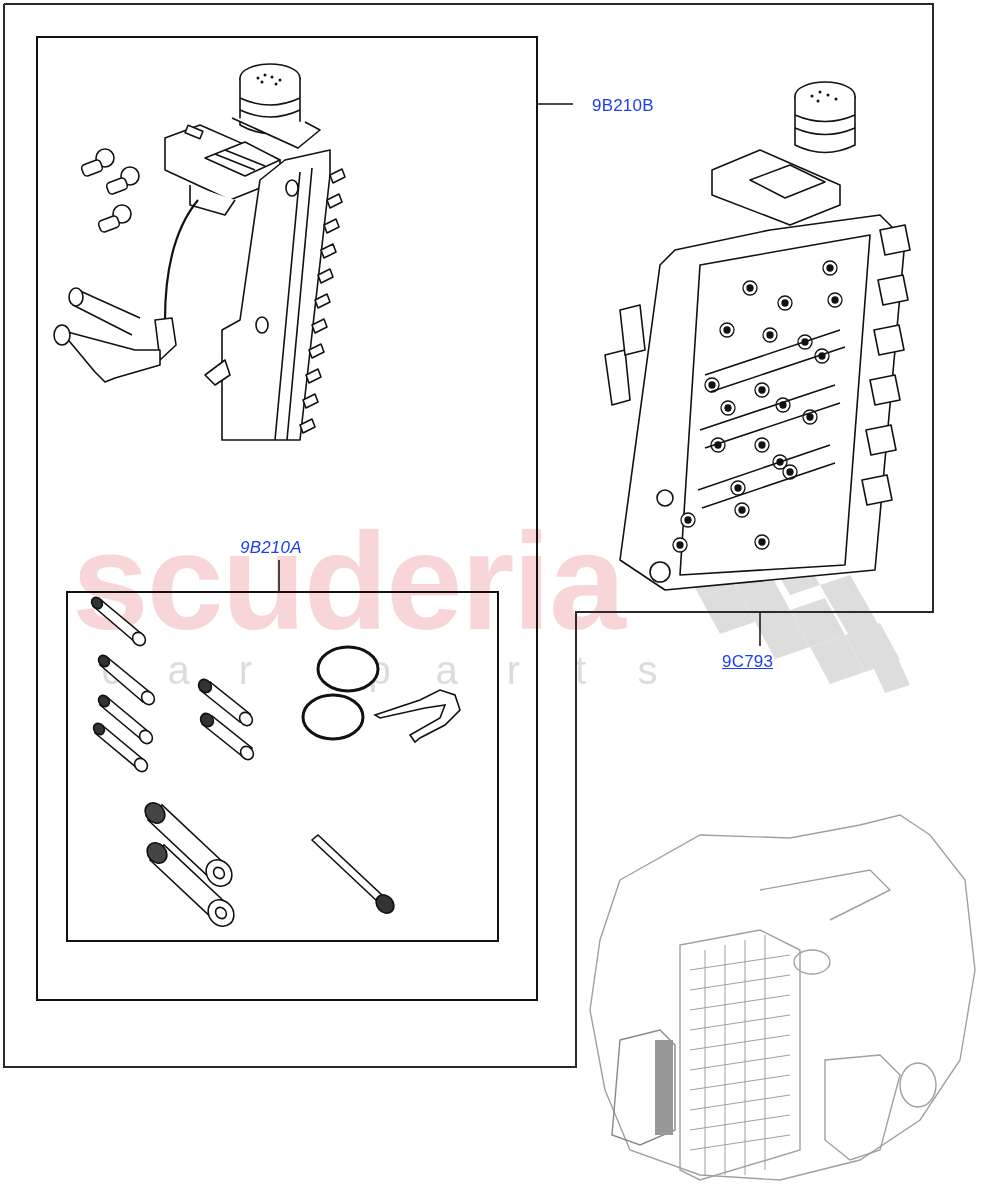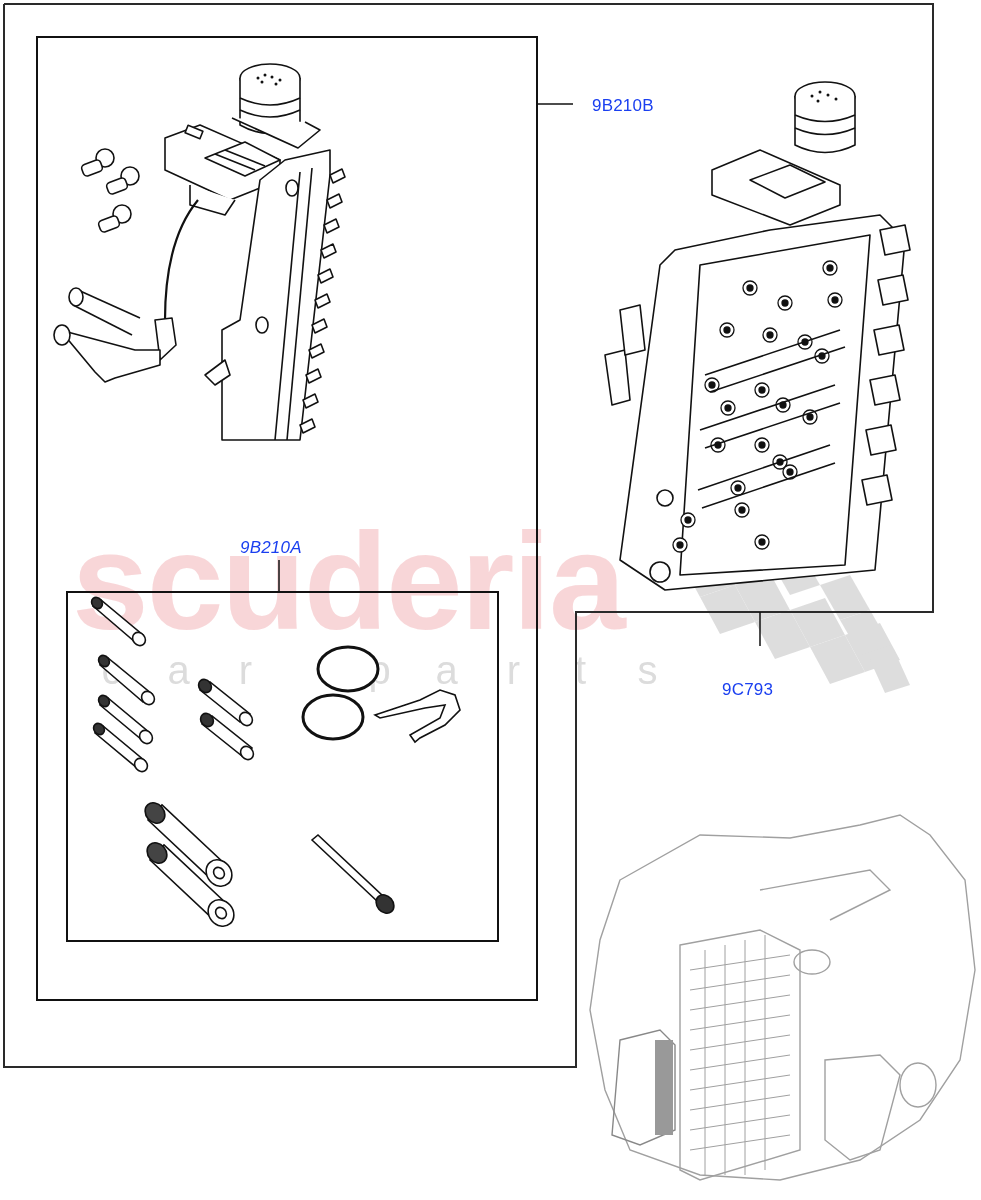--- a/index.html
+++ b/index.html
@@ -274,14 +274,14 @@
       <rect x="655" y="1040" width="18" height="95" fill="#999" stroke="none"></rect>
       <path d="M825,1060 L880,1055 L900,1075 L880,1150 L850,1160 L825,1140 Z"></path>
       <ellipse cx="812" cy="962" rx="18" ry="12"></ellipse>
       <path d="M760,890 L870,870 L890,890 L830,920"></path>
       <ellipse cx="918" cy="1085" rx="18" ry="22"></ellipse>
     </g>
   </svg>
 
   <div class="callout" style="left:578px;top:96px;margin-left:14px;">9B210B</div>
   <div class="callout" style="left:240px;top:538px;font-style:italic;">9B210A</div>
-  <div class="callout" style="left:722px;top:680px;">9C793</div>
+  <div class="callout" style="left:722px;top:652px;text-decoration:underline;">9C793</div>
 </div>
 
 </body></html>

